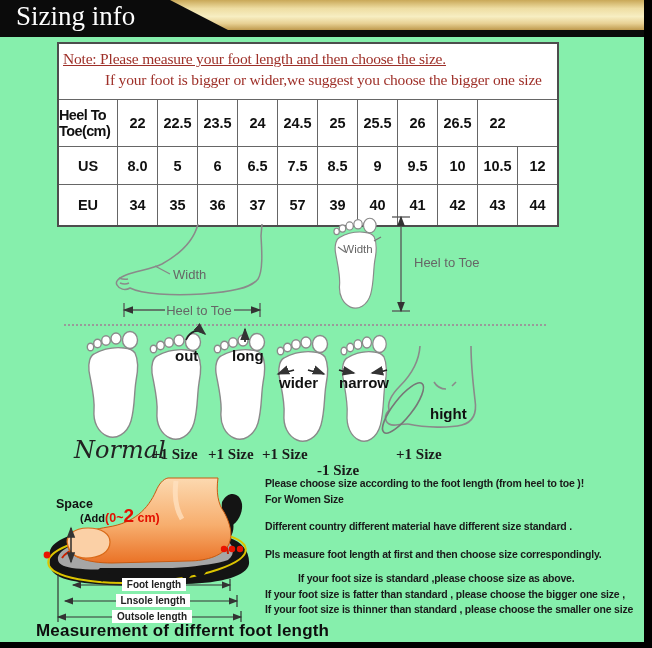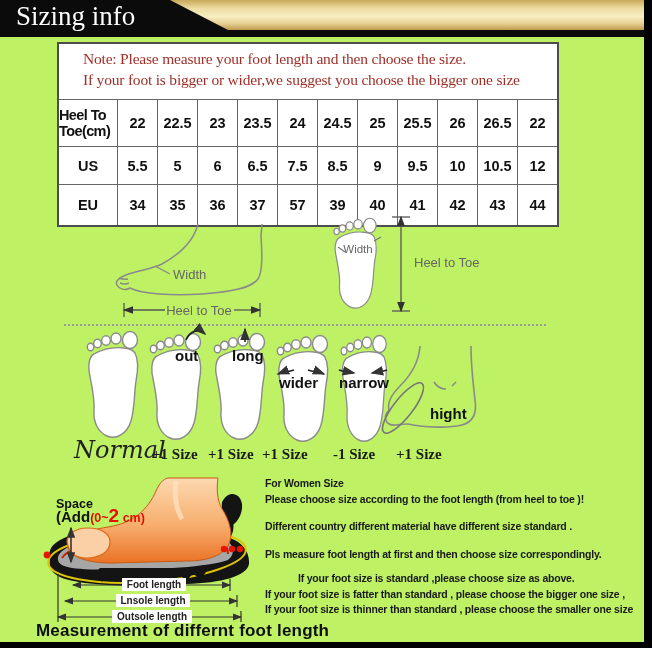--- a/index.html
+++ b/index.html
@@ -1,36 +1,36 @@
 <!DOCTYPE html>
 <html><head>
 <meta charset="utf-8">
 <style>
   html,body{margin:0;padding:0;background:#fff;}
-  .page{position:relative;width:652px;height:648px;background:#bef264;overflow:hidden;
+  .page{position:relative;width:652px;height:648px;background:#86efac;overflow:hidden;
         font-family:"Liberation Sans",sans-serif;color:#111;}
   .abs{position:absolute;}
 
   
   .topbar{left:0;top:0;width:652px;height:37px;background:#0b0b0b;}
   .gold{left:170px;top:0;width:475px;height:30px;
         background:linear-gradient(180deg,#c9a858 0%,#eedda2 28%,#f7eec2 55%,#e8d194 78%,#bf9a4e 100%);
         clip-path:polygon(0 0,100% 0,100% 100%,58px 100%);}
   .title{left:16px;top:1px;font-family:"Liberation Serif",serif;font-size:27px;color:#fdfdfd;}
 
   
   .rightbar{left:644px;top:0;width:8px;height:648px;background:#000;}
   .bottombar{left:0;top:642px;width:652px;height:6px;background:#000;}
 
   
   .sizetable{left:57px;top:42px;width:498px;border:2px solid #4d4d4d;background:#fff;}
   .note{height:50px;padding-top:5px;color:#9e2f28;font-family:"Liberation Serif",serif;
         font-size:15.5px;line-height:1.35;white-space:nowrap;letter-spacing:-0.2px;}
-  .note .l1{padding-left:24px;}
-  .note .l2{padding-left:24px;}
+  .note .l1{padding-left:4px;text-decoration:underline;}
+  .note .l2{padding-left:46px;}
   .trow{display:grid;grid-template-columns:58px repeat(11,1fr);border-top:1px solid #666;}
   .trow>div{border-left:1px solid #666;display:flex;align-items:center;justify-content:center;
             font-weight:600;font-size:14.5px;}
   .trow>div:first-child{border-left:none;}
   .r0{height:46px;} .r1{height:37px;} .r2{height:40px;}
   .hlbl{font-size:9.5px;font-weight:600;letter-spacing:-0.6px;}
   .biglbl{font-size:20px;font-weight:400;}
 
   
   svg{overflow:visible;}
@@ -40,21 +40,21 @@
   
   .fpg{fill:#fff;stroke:#8a8a8a;stroke-width:1.4;}
   .ftlab{font-weight:bold;font-size:15px;fill:#111;font-family:"Liberation Sans",sans-serif;}
   .ftarrow{stroke:#222;stroke-width:1.6;fill:none;}
   .cap-normal{left:74px;top:436px;font-family:"DejaVu Serif",serif;font-style:italic;font-size:24px;color:#222;}
   .cap-size{top:446px;font-family:Liberation Serif, serif;font-weight:bold;font-size:15px;color:#1a1a1a;}
 
   
   .spacelbl{left:56px;top:498px;font-weight:bold;line-height:12px;color:#111;}
   .spacelbl .w1{font-size:12.5px;}
-  .spacelbl .w2{font-size:15px;}
+  .spacelbl .w2{font-size:11px;margin-left:24px;}
   .red{color:#e31000;}
   .red-big{font-size:19px;color:#e31000;}
   .shoearrow-text{font-size:10px;font-weight:bold;fill:#222;font-family:"Liberation Sans",sans-serif;}
   .caption{left:36px;top:621px;font-weight:bold;font-size:17px;color:#0e0e0e;letter-spacing:0.2px;}
 
   
   .info{left:265px;top:476px;width:380px;font-size:10.5px;font-weight:bold;color:#1a1a1a;
         line-height:15.5px;letter-spacing:-0.2px;white-space:nowrap;}
   .g12{margin-top:12px;} .g9{margin-top:9px;padding-left:33px;}
 </style>
@@ -89,33 +89,32 @@
 
   <div class="abs sizetable">
     <div class="note">
       <div class="l1">Note: Please measure your foot length and then choose the size.</div>
       <div class="l2">If your foot is bigger or wider,we suggest you choose the bigger one size</div>
     </div>
     <div class="trow r0">
       <div class="hlbl">Heel To Toe(cm)</div>
       <div>22</div>
       <div>22.5</div>
-      <div>23</div>
       <div>23.5</div>
       <div>24</div>
       <div>24.5</div>
       <div>25</div>
       <div>25.5</div>
       <div>26</div>
       <div>26.5</div>
       <div>22</div>
     </div>
     <div class="trow r1">
       <div class="biglbl">US</div>
-      <div>5.5</div>
+      <div>8.0</div>
       <div>5</div>
       <div>6</div>
       <div>6.5</div>
       <div>7.5</div>
       <div>8.5</div>
       <div>9</div>
       <div>9.5</div>
       <div>10</div>
       <div>10.5</div>
       <div>12</div>
@@ -210,21 +209,21 @@
       <path d="M374,58 L378,54"></path>
       <ellipse cx="325" cy="80" rx="31" ry="9.5" transform="rotate(-52 325 80)" stroke="#777"></ellipse>
     </g>
     <text x="352" y="91" class="ftlab">hight</text>
   </svg>
 
   <div class="abs cap-normal">Normal</div>
   <div class="abs cap-size" style="left:152px;">+1 Size</div>
   <div class="abs cap-size" style="left:208px;">+1 Size</div>
   <div class="abs cap-size" style="left:262px;">+1 Size</div>
-  <div class="abs cap-size" style="left:333px;">-1 Size</div>
+  <div class="abs cap-size" style="left:317px;margin-top:16px;">-1 Size</div>
   <div class="abs cap-size" style="left:396px;">+1 Size</div>
 
   <svg class="abs" style="left:40px;top:476px;" width="225" height="146" viewBox="0 0 225 146">
     <defs>
       <linearGradient id="fg" x1="0" y1="0" x2="0" y2="1">
         <stop offset="0" stop-color="#fcd9b0"></stop>
         <stop offset="0.55" stop-color="#f7ae6e"></stop>
         <stop offset="1" stop-color="#ea7226"></stop>
       </linearGradient>
     </defs>
@@ -263,22 +262,22 @@
   </svg>
 
   <div class="abs spacelbl">
     <div class="w1">Space</div>
     <div>
       <span class="w2">(Add</span><span class="red w1">(0~</span><span class="red-big">2</span><span class="red w1"> cm)</span>
     </div>
   </div>
 
   <div class="abs info">
+    <div>Please choose size according to the foot length (from heel to toe )!</div>
     <div>For Women Size</div>
-    <div>Please choose size according to the foot length (from heel to toe )!</div>
     <div class="g12">Different country different material have different size standard .</div>
     <div class="g12">Pls measure foot length at first and then choose size correspondingly.</div>
     <div class="g9">If your foot size is standard ,please choose size as above.</div>
     <div>If your foot size is fatter than standard , please choose the bigger one size ,</div>
     <div>If your foot size is thinner than standard , please choose the smaller one size</div>
   </div>
 
   <div class="abs caption">Measurement of differnt foot length</div>
 
   <div class="abs rightbar"></div>

